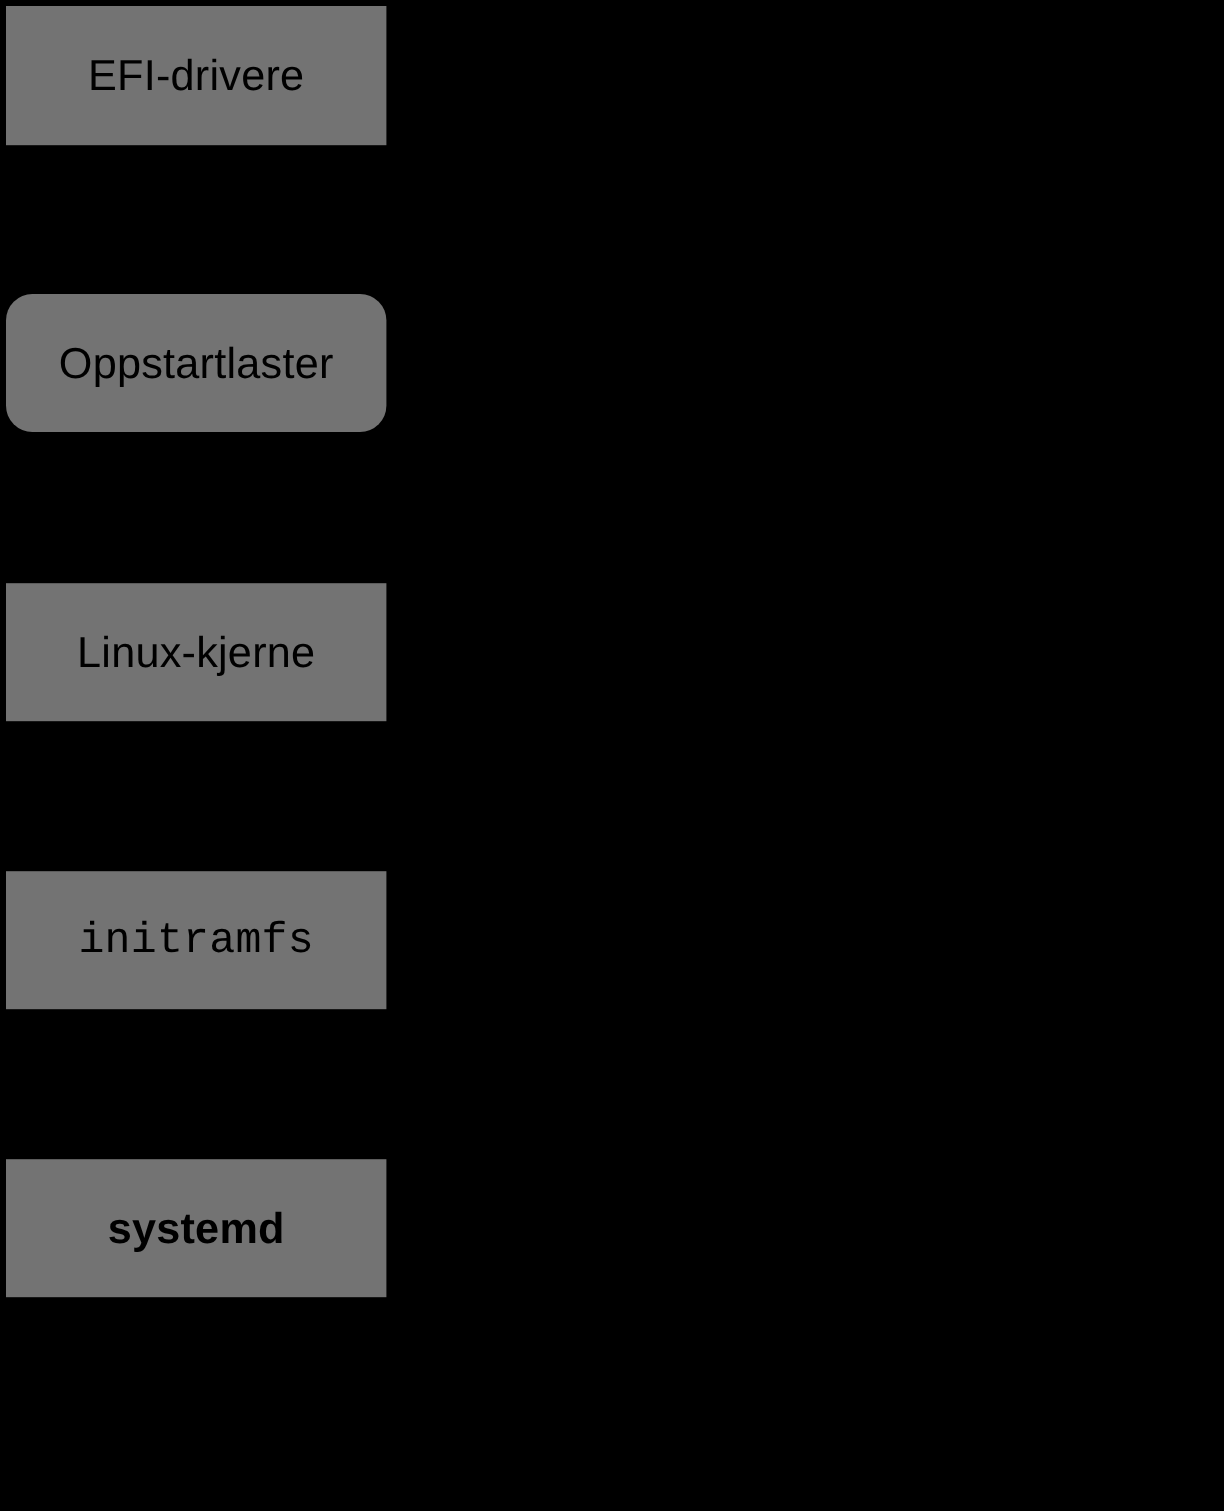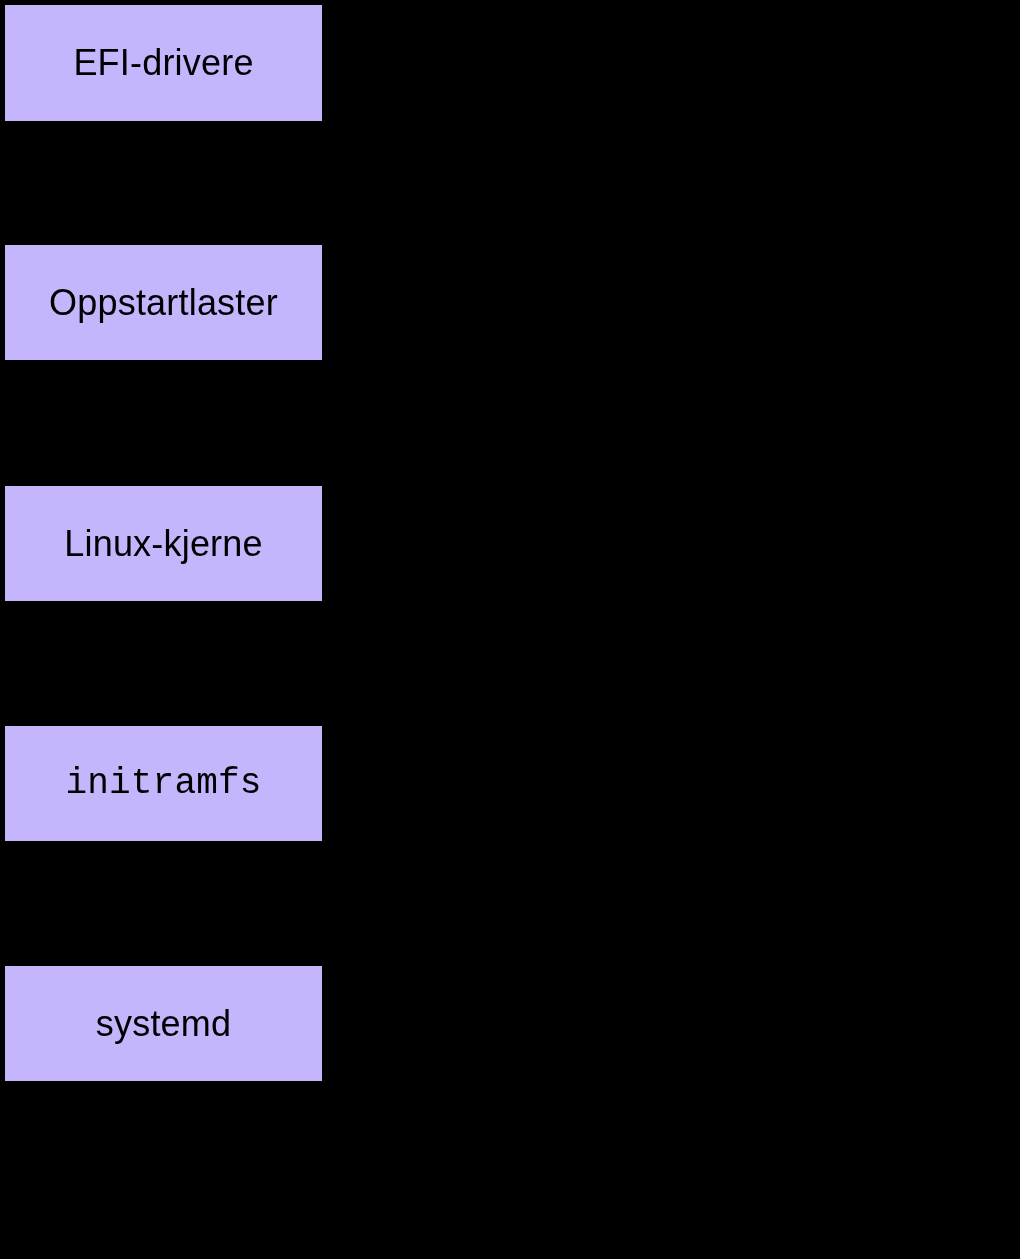--- a/index.html
+++ b/index.html
@@ -16,35 +16,35 @@
   }
   .diagram {
     position: absolute;
     inset: 0;
   }
   .node {
     position: absolute;
     left: 5px;
     width: 317px;
     height: 115px;
-    background: #c4b5fd;
+    background: #737373;
     color: #000000;
     display: flex;
     align-items: center;
     justify-content: center;
     font-size: 36px;
     line-height: 1;
     letter-spacing: 0.2px;
     box-sizing: border-box;
   }
   .node-1 { top: 5px; height: 116px; }
-  .node-2 { top: 245px; }
+  .node-2 { top: 245px; border-radius: 22px; }
   .node-3 { top: 486px; }
   .node-4 { top: 726px; font-family: Liberation Mono, monospace; }
-  .node-5 { top: 966px; }
+  .node-5 { top: 966px; font-weight: bold; }
 </style>
 </head>
 <body>
 
 <div class="diagram">
 
   <div class="node node-1">
     <span>EFI-drivere</span>
   </div>
 

